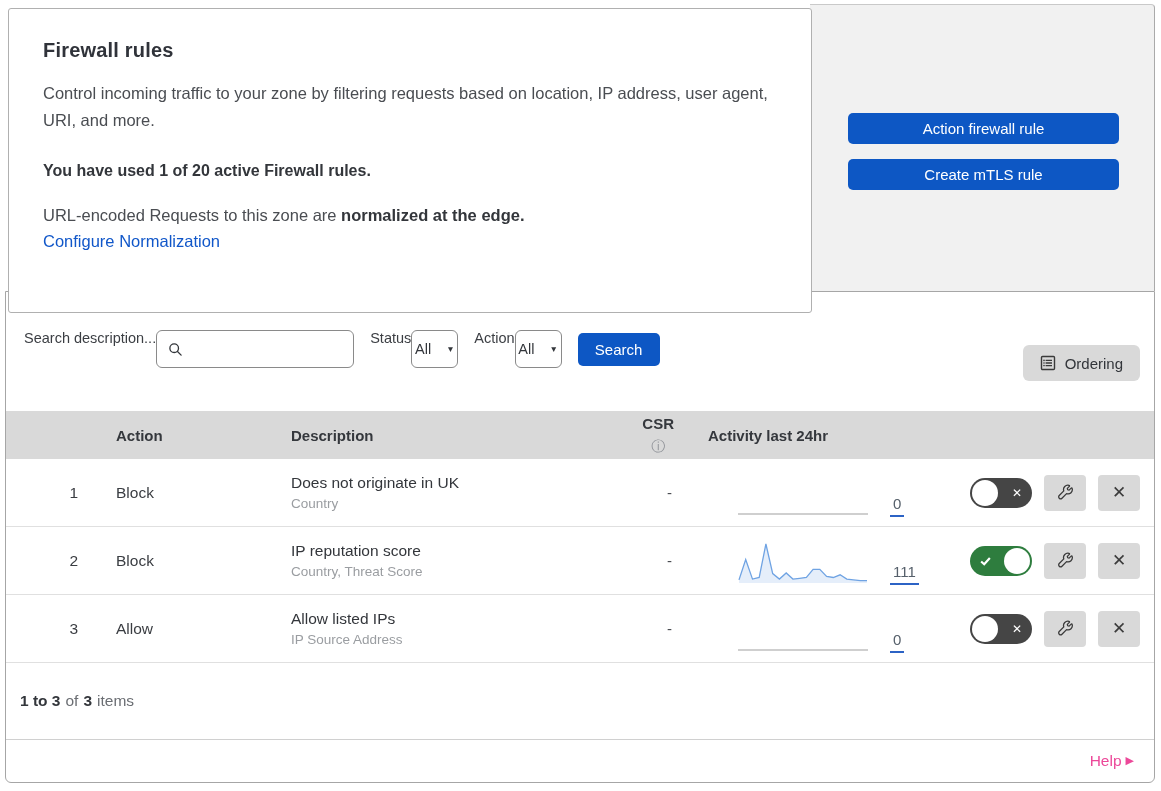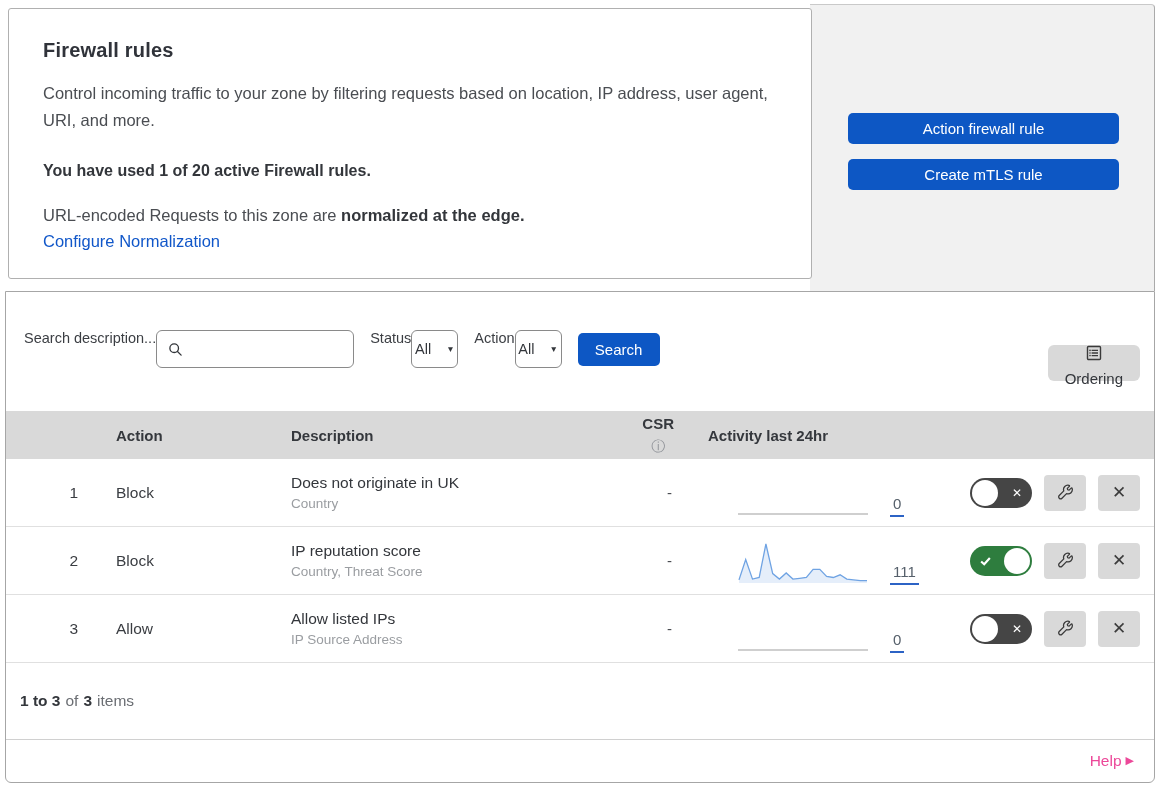--- a/index.html
+++ b/index.html
@@ -11,21 +11,21 @@
   .top-section { position: absolute; left: 0; top: 0; width: 1161px; height: 291px; }
   .actions-panel { position: absolute; left: 810px; top: 4px; width: 345px; height: 287px;
     background: #f1f1f1; border-top: 1px solid #c9c9c9; border-right: 1px solid #aaaaaa;
     border-radius: 0 4px 0 0; z-index: 1; }
   .panel-btn { position: absolute; left: 38px; width: 271px; height: 31px; background: #0d57c4;
     color: #fff; font-size: 15px; font-family: inherit; border: none; border-radius: 5px;
     cursor: pointer; display: flex; align-items: center; justify-content: center; }
   .panel-btn.first { top: 108px; }
   .panel-btn.second { top: 154px; }
 
-  .overview-card { position: absolute; left: 8px; top: 8px; width: 804px; height: 271px;
+  .overview-card { position: absolute; left: 8px; top: 8px; width: 804px; height: 305px;
     background: #fff; border: 1px solid #b0b0b0; border-radius: 3px; z-index: 2;
     padding: 30px 34px; }
   .overview-card h1 { font-size: 20px; font-weight: 700; color: #30333a; margin-bottom: 18px; letter-spacing: .2px; }
   .overview-desc { font-size: 16.5px; color: #4a4d52; line-height: 1.64; max-width: 745px; margin-bottom: 28px; }
   .overview-usage { font-size: 16px; font-weight: 700; color: #33363b; margin-bottom: 26px; }
   .overview-norm { font-size: 16.5px; color: #4a4d52; margin-bottom: 7px; }
   .overview-norm strong { color: #33363b; }
   .overview-link { font-size: 16.5px; color: #1157c9; cursor: pointer; }
 
   
@@ -42,21 +42,21 @@
   .search-box input { border: none; outline: none; flex: 1; min-width: 0; height: 100%;
     font-size: 14px; font-family: inherit; margin-left: 8px; background: transparent; }
   .select-box { width: 47px; height: 38px; border: 1px solid #8a8a8a; border-radius: 6px;
     display: flex; align-items: center; justify-content: center; gap: 15px; font-size: 14.5px;
     color: #33363b; cursor: pointer; background: #fff; }
   .caret { font-size: 8.5px; color: #33363b; line-height: 1; }
   .search-btn { width: 82px; height: 33px; margin-bottom: 2px; background: #0d57c4; color: #fff;
     border: none; border-radius: 5px; font-size: 15px; font-family: inherit; cursor: pointer; margin-top: 19px; }
   .ordering-btn { position: absolute; right: 14px; top: 53px; height: 36px; padding: 0 17px;
     background: #d9d9d9; border: none; border-radius: 6px; display: flex; align-items: center;
-    gap: 9px; font-size: 15px; font-family: inherit; color: #33363b; cursor: pointer; flex-direction: column; }
+    gap: 9px; font-size: 15px; font-family: inherit; color: #33363b; cursor: pointer; }
 
   
   .rules-table { width: 100%; }
   .grid-cols { display: grid; grid-template-columns: 110px 175px 320px 75px 255px 1fr; align-items: center; }
   .table-header { height: 48px; background: #d9d9d9; font-size: 15px; font-weight: 700; color: #35383d; }
   .th-csr { justify-self: end; padding-right: 12px; display: flex; align-items: center; gap: 6px; flex-direction: column; }
   .info-icon { font-size: 14px; color: #8d9096; font-weight: 400; cursor: pointer; }
   .th-activity { padding-left: 22px; }
 
   .trow { height: 68px; border-bottom: 1px solid #e0e0e0; }

